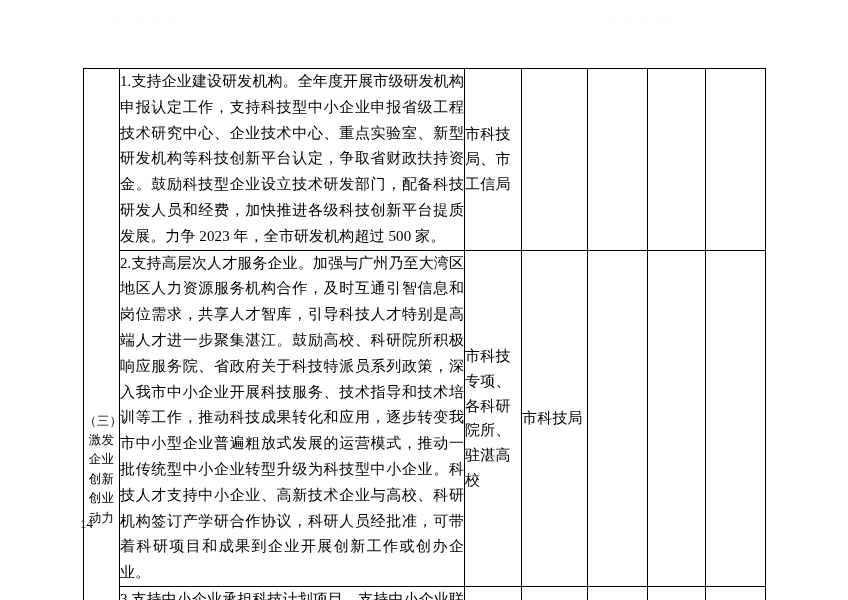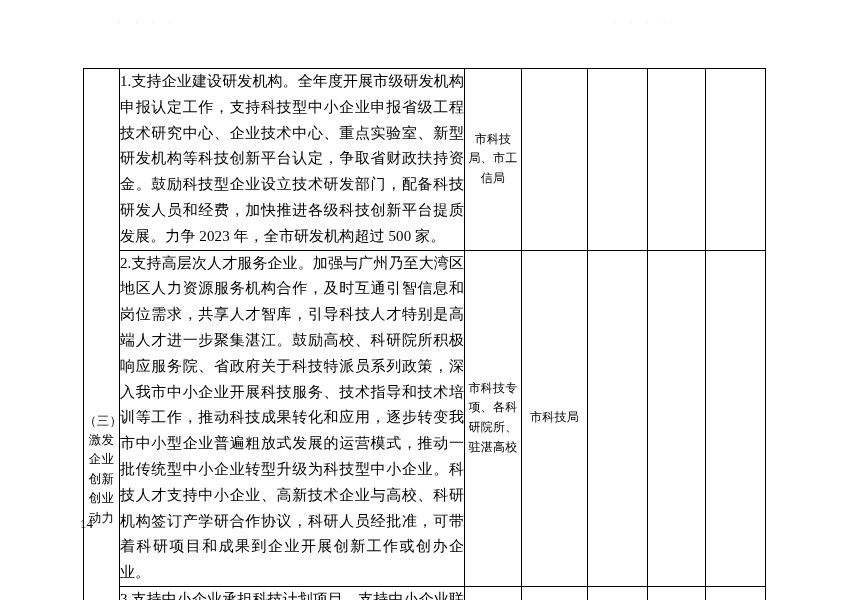--- a/index.html
+++ b/index.html
@@ -76,22 +76,22 @@
   }
   .cell-body {
     font-size: 15px;
     line-height: 1.72;
     padding: 9px 7px 9px 8px;
     text-align: justify;
     text-justify: inter-ideograph;
     letter-spacing: 0.1px;
   }
   .cell-org {
-    text-align: center;
-    font-size: 12px;
+    text-align: left;
+    font-size: 15px;
     line-height: 1.65;
     padding: 4px 3px;
     letter-spacing: 0.2px;
   }
   .cell-empty {
     padding: 0;
   }
 
   .page-number {
     position: absolute;

